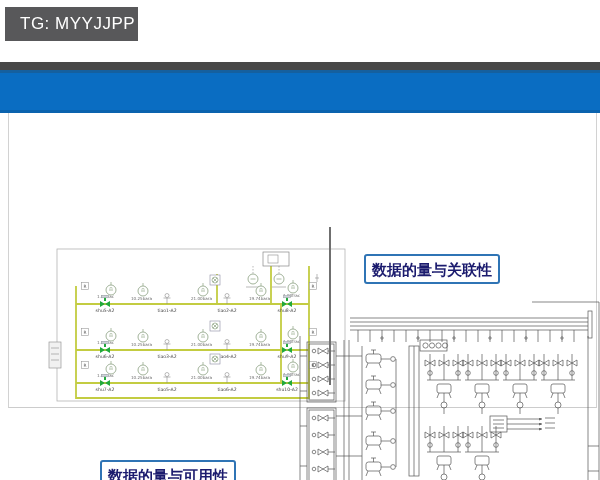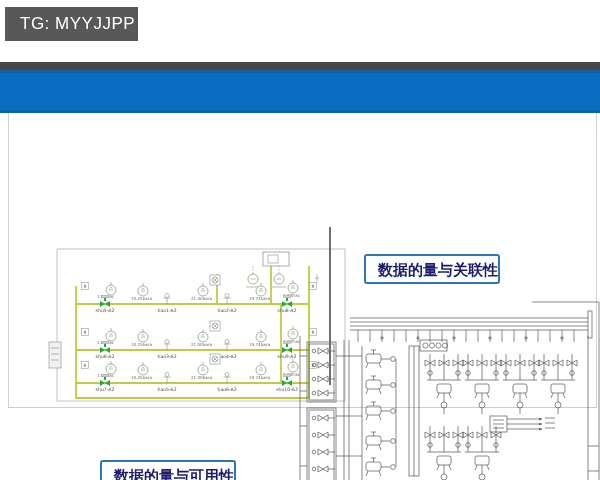--- a/index.html
+++ b/index.html
@@ -10,21 +10,21 @@
        letter-spacing:0.5px;}
   .stripe{position:absolute;left:0;top:62px;width:600px;height:8px;background:#474747;}
   .bluebar{position:absolute;left:0;top:70px;width:600px;height:43px;
            background:linear-gradient(#15609f 0px,#15609f 3px,#0a6dc2 3px,#0a6dc2 40px,#0a63ae 40px);}
   .content{position:absolute;left:8px;top:113px;width:589px;height:295px;background:#ffffff;
            border-left:1px solid #d2d2d2;border-right:1px solid #d2d2d2;border-bottom:1px solid #cccccc;
            box-sizing:border-box;}
   .left-pid{position:absolute;left:38px;top:133px;}
   .right-pid{position:absolute;left:283px;top:183px;}
   .divider{position:absolute;left:320px;top:114px;width:2px;height:158px;background:#6f6f6f;}
-  .callout{position:absolute;height:30px;line-height:28px;text-align:right;background:#ffffff;
+  .callout{position:absolute;height:30px;line-height:28px;text-align:center;background:#ffffff;
            border:2px solid #2f74b5;border-radius:3px;color:#1b1b6e;font-weight:bold;font-size:15px;
            box-sizing:border-box;}
   .callout-tr{left:355px;top:141px;width:136px;}
   .callout-bl{left:91px;top:347px;width:136px;}
   .footer-url{position:absolute;left:375px;top:441px;width:221px;height:27px;background:#565656;
               color:#ffffff;font-size:17px;line-height:27px;text-align:center;}
   
   .ln{fill:none;stroke:#555;stroke-width:0.7;}
   .lnl{fill:none;stroke:#8c8c8c;stroke-width:0.6;}
   .yp{fill:none;stroke:#c3cc41;stroke-width:1.8;}

